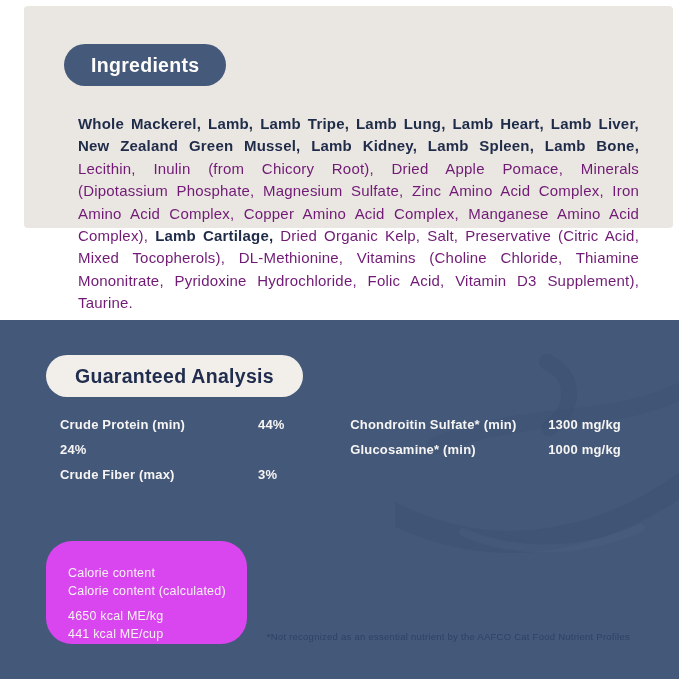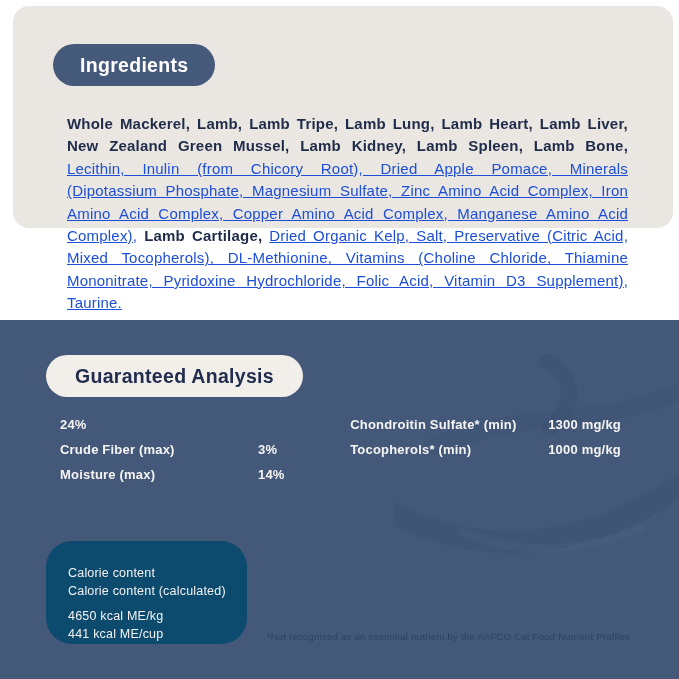--- a/index.html
+++ b/index.html
@@ -8,23 +8,23 @@
     background: #ffffff;
     position: relative;
     overflow: hidden;
     font-family: "Liberation Sans", sans-serif;
     -webkit-font-smoothing: antialiased;
   }
 
   
   .beige-panel {
     position: absolute;
-    left: 13px; right: 6px; top: 6px; height: 222px;
+    left: 24px; right: 6px; top: 6px; height: 222px;
     background: #EAE6E1;
-    border-radius: 16px;
+    border-radius: 4px;
   }
   .pill {
     position: absolute;
     display: inline-flex;
     align-items: center;
     height: 42px;
     border-radius: 22px;
     font-weight: bold;
     font-size: 19.5px;
     letter-spacing: 0.3px;
@@ -40,21 +40,21 @@
     position: absolute;
     left: 54px; top: 92px;
     width: 561px;
     font-size: 15px;
     line-height: 22.4px;
     text-align: justify;
     letter-spacing: 0.2px;
     word-spacing: 2px;
   }
   .seg-bold  { font-weight: bold; color: #1E2B49; }
-  .seg-reg   { font-weight: normal; color: #1d4ed8; text-decoration: underline; }
+  .seg-reg   { font-weight: normal; color: #701a75; }
 
   
   .blue-panel {
     position: absolute;
     left: 0; right: 0; top: 320px; bottom: 0;
     background: #44587A;
   }
   .swirl {
     position: absolute;
     left: 395px; top: 30px;
@@ -86,21 +86,21 @@
     letter-spacing: 0.2px;
     line-height: 15px;
     white-space: nowrap;
   }
   .ga-label { width: 198px; }
 
   .calorie-card {
     position: absolute;
     left: 46px; top: 221px;
     width: 201px; height: 103px;
-    background: #0c4a6e;
+    background: #d946ef;
     border-radius: 26px;
     box-sizing: border-box;
     padding: 23px 10px 0 22px;
     color: #F3F2F0;
   }
   .calorie-line { font-size: 12.5px; line-height: 18px; letter-spacing: 0.2px; }
   .calorie-values { margin-top: 7px; }
 
   .footnote {
     position: absolute;
@@ -138,38 +138,38 @@
     <path d="M 68 182 C 120 206 190 203 246 178" fill="none" stroke="#4C6083" stroke-width="8" stroke-linecap="round" opacity="0.35"></path>
   </svg>
 
   <div class="pill analysis-pill">
     <span>Guaranteed Analysis</span>
   </div>
 
   <div class="ga-tables">
     <div class="ga-col-left">
       <div class="ga-row">
+        <span class="ga-label">Crude Protein (min)</span>
+        <span class="ga-value">44%</span>
+      </div>
+      <div class="ga-row">
         <span class="ga-value">24%</span>
       </div>
       <div class="ga-row">
         <span class="ga-label">Crude Fiber (max)</span>
         <span class="ga-value">3%</span>
-      </div>
-      <div class="ga-row">
-        <span class="ga-label">Moisture (max)</span>
-        <span class="ga-value">14%</span>
       </div>
     </div>
     <div class="ga-col-right">
       <div class="ga-row">
         <span class="ga-label">Chondroitin Sulfate* (min)</span>
         <span class="ga-value">1300 mg/kg</span>
       </div>
       <div class="ga-row">
-        <span class="ga-label">Tocopherols* (min)</span>
+        <span class="ga-label">Glucosamine* (min)</span>
         <span class="ga-value">1000 mg/kg</span>
       </div>
     </div>
   </div>
 
   <div class="calorie-card">
     <div class="calorie-line">Calorie content</div>
     <div class="calorie-line">Calorie content (calculated)</div>
     <div class="calorie-values">
       <div class="calorie-line">4650 kcal ME/kg</div>

